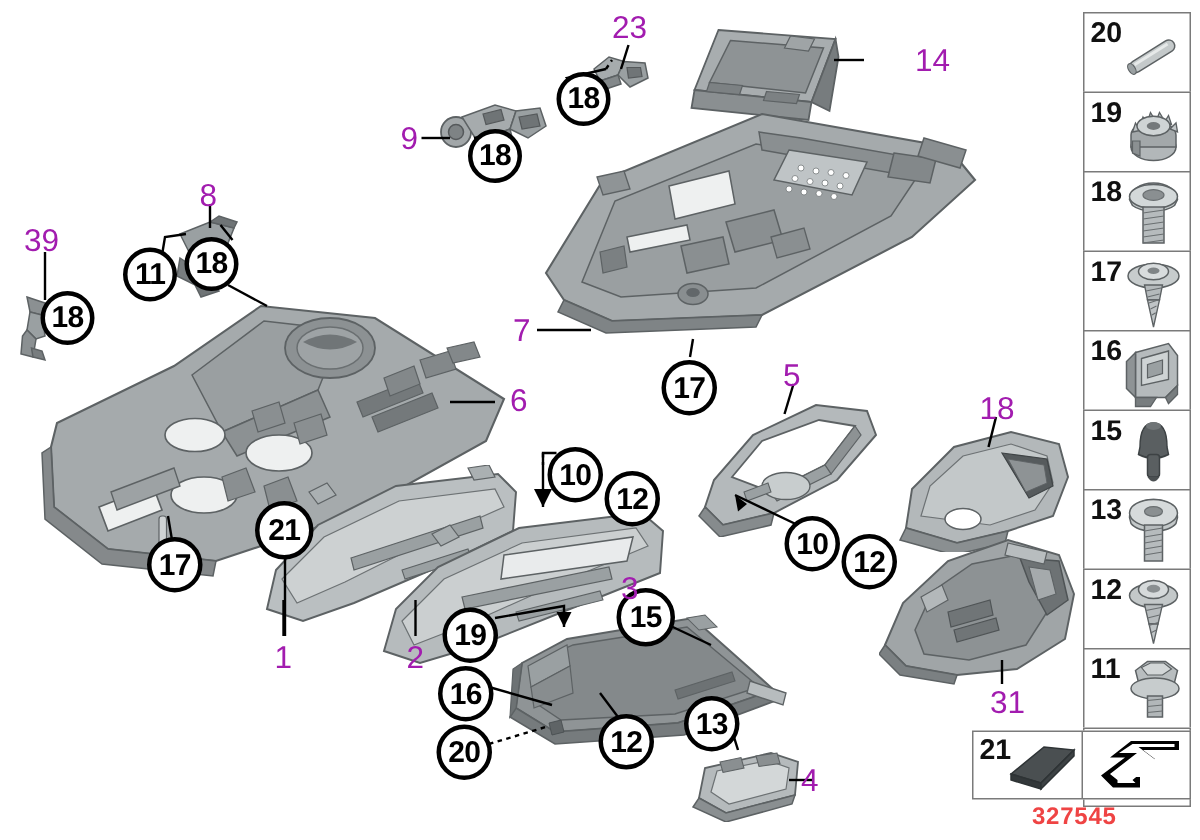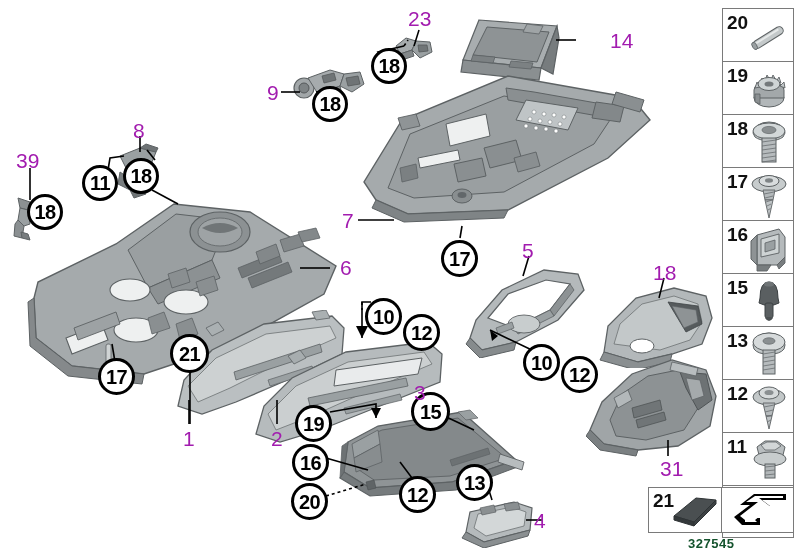--- a/index.html
+++ b/index.html
@@ -28,22 +28,22 @@
               font-size:19px;line-height:1;color:#111;}
   .sbox .sart{position:absolute;right:2px;top:2px;width:44px;height:49px;}
 
   #botrow{position:absolute;left:648px;top:487px;width:146px;height:46px;
           z-index:20;display:flex;}
   #botrow .bbox{flex:1;border:1.5px solid #7a7a7a;box-sizing:border-box;
                 position:relative;background:#fff;}
   #botrow .bbox+.bbox{border-left:none;}
   #botrow .snum{position:absolute;left:4px;top:2px;font-weight:bold;
                 font-size:19px;color:#111;}
-  #partno{position:absolute;left:688px;top:536px;font-size:13px;
-          font-weight:bold;color:#14532d;letter-spacing:.5px;z-index:20;}
+  #partno{position:absolute;left:688px;top:536px;font-size:16px;
+          font-weight:bold;color:#ef4444;letter-spacing:.5px;z-index:20;}
 
   
   .art{position:absolute;z-index:10;}
 </style>
 </head>
 <body>
 
 <div id="stage">
 
   <svg class="art" style="left:8px;top:196px;width:40px;height:48px" viewBox="0 0 40 48">

